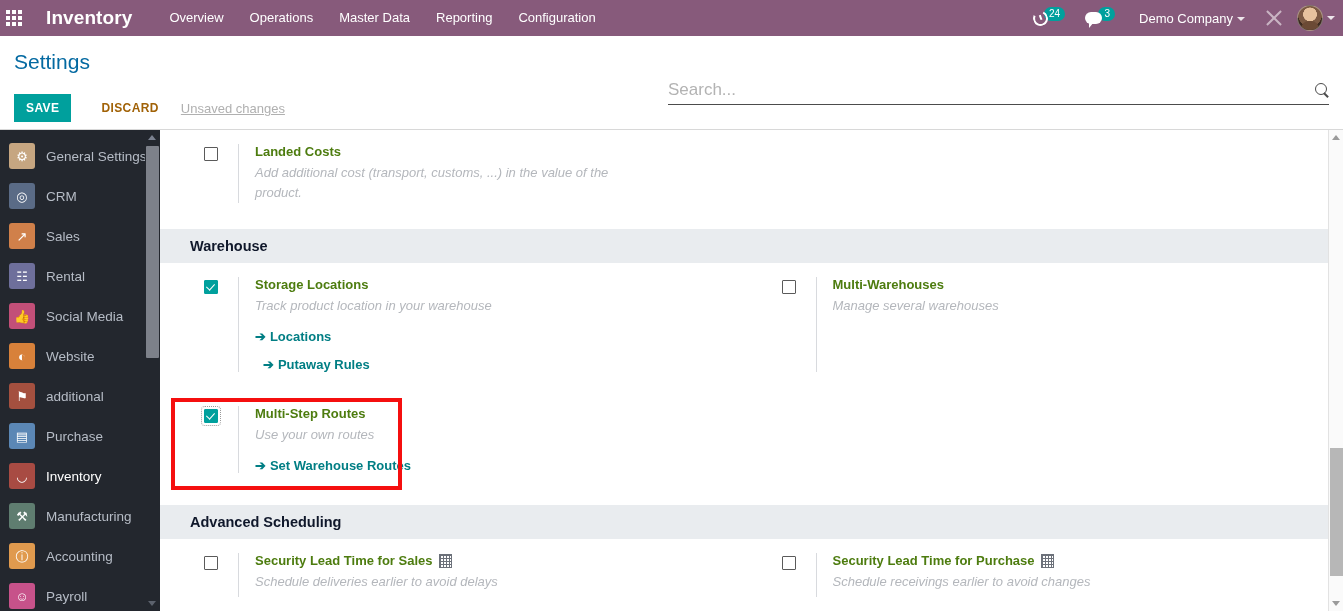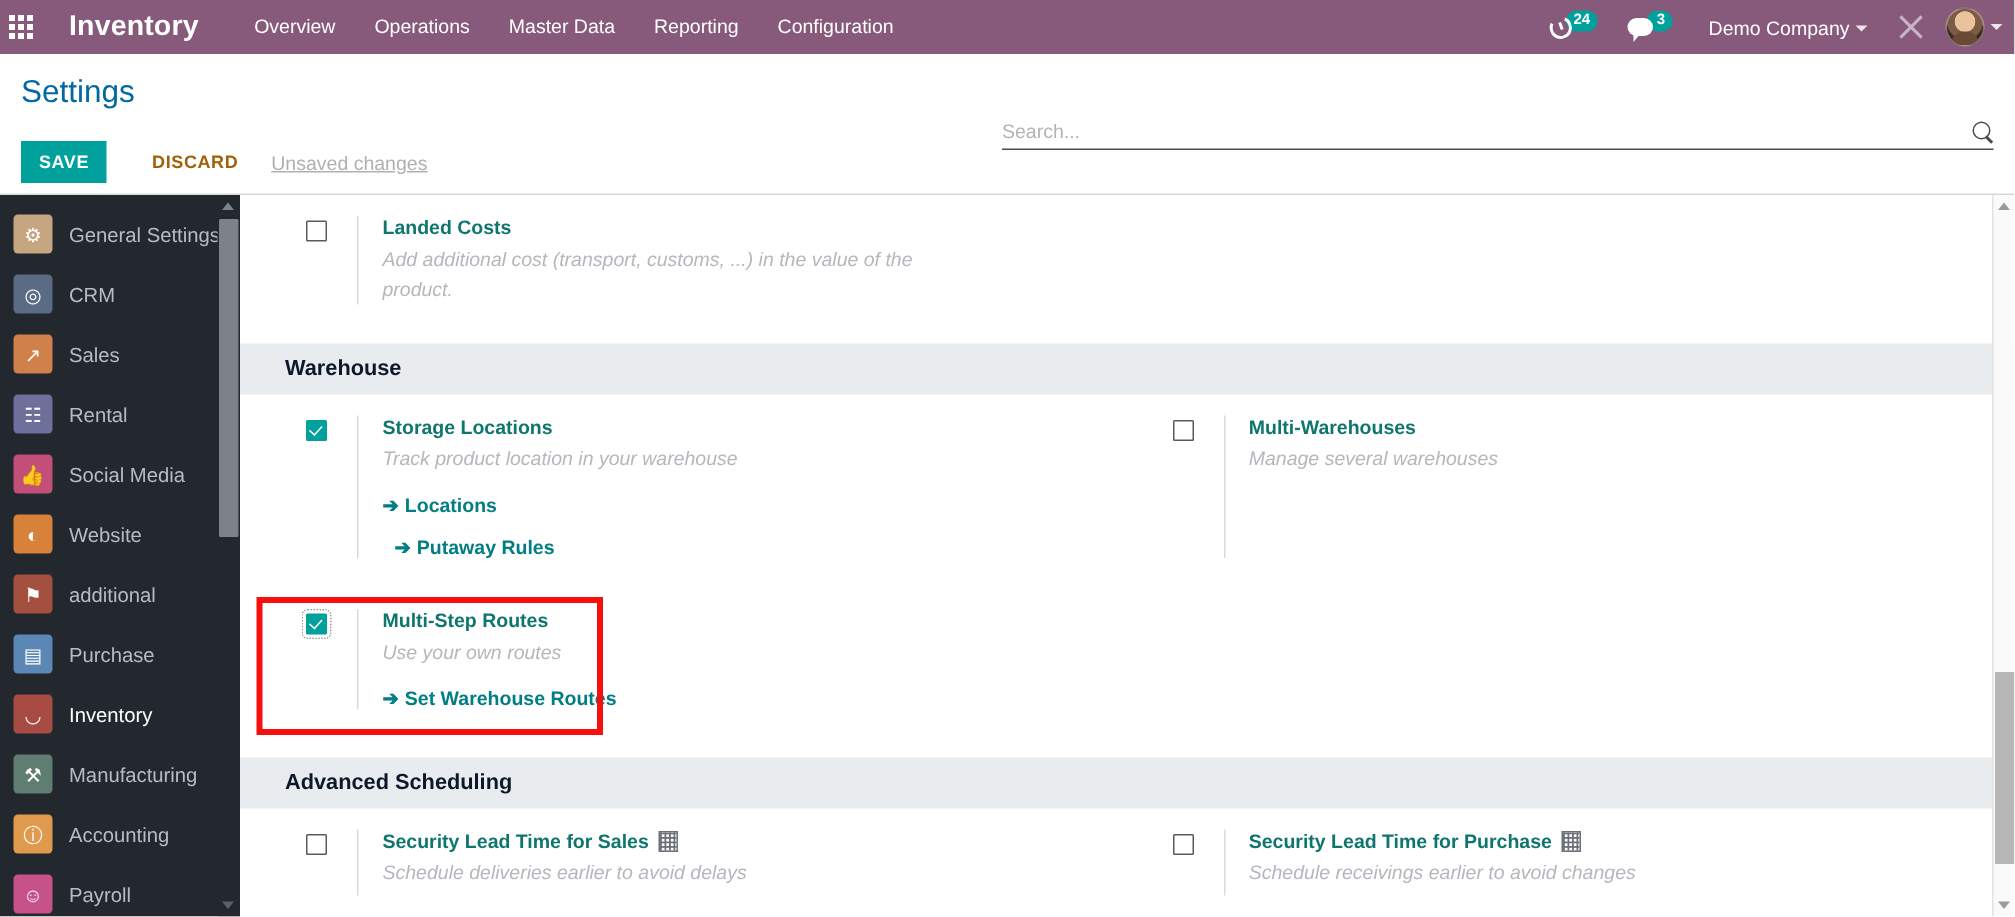--- a/index.html
+++ b/index.html
@@ -58,21 +58,21 @@
   }
   .chat-ico {
     width: 17px; height: 12px; background: #ffffff; border-radius: 7px; position: relative;
   }
   .chat-ico::after {
     content: ""; position: absolute; bottom: -4px; left: 4px;
     border-left: 5px solid #ffffff; border-bottom: 6px solid transparent;
   }
   .badge {
     background: #00A09D; color: #ffffff;
-    font-size: 10px; font-weight: bold;
+    font-size: 10px; font-weight: normal;
     border-radius: 9px; padding: 1px 5px;
     margin-left: -4px; margin-top: -9px;
     line-height: 12px; min-width: 17px; text-align: right;
   }
   .company-name { font-size: 13px; padding: 0 6px 0 14px; cursor: pointer; white-space: nowrap; }
   .caret { display: inline-block; border-left: 4px solid transparent; border-right: 4px solid transparent;
            border-top: 4px solid #ffffff; margin-left: 4px; vertical-align: middle; opacity: .85; }
   .wrench {
     width: 18px; height: 18px; margin: 0 14px; position: relative; cursor: pointer; opacity: .55;
   }
@@ -99,21 +99,21 @@
     padding: 0 14px; height: 94px; position: relative;
   }
   .cp-row1 { display: flex; align-items: flex-start; padding-top: 12px; }
   .breadcrumb { font-size: 21px; color: #0369a1; font-weight: normal; line-height: 28px; }
   .searchview {
     position: absolute; left: 668px; right: 14px; top: 44px;
     border-bottom: 1px solid #4c4c4c;
     display: flex; align-items: center; padding-bottom: 4px;
   }
   .searchview input {
-    flex: 1; border: 0; outline: 0; font-size: 13px; color: #a16207;
+    flex: 1; border: 0; outline: 0; font-size: 17px; color: #a16207;
     font-family: "Liberation Sans", sans-serif; background: transparent;
   }
   .searchview input::placeholder { color: #b3b3b3; }
   .search-ico { width: 14px; height: 14px; position: relative; flex: 0 0 auto; margin-left: 6px; }
   .search-ico::before {
     content: ""; position: absolute; left: 0; top: 0; width: 10px; height: 10px;
     border: 1.6px solid #4c4c4c; border-radius: 50%;
   }
   .search-ico::after {
     content: ""; position: absolute; left: 9px; top: 9px; width: 6px; height: 1.6px;
@@ -193,21 +193,21 @@
     content: ""; position: absolute; left: 3px; top: 1px;
     width: 4px; height: 7px; border: solid #ffffff;
     border-width: 0 1.6px 1.6px 0; transform: rotate(42deg);
   }
   .chk.focus { outline: 1px dotted #9a9a9a; outline-offset: 2px; }
   .s-body {
     margin-left: 20px; padding-left: 16px; border-left: 1px solid #d8dade;
     min-height: 44px;
   }
   .s-title {
-    font-size: 13px; font-weight: bold; color: #0f766e; display: flex; align-items: center;
+    font-size: 13px; font-weight: bold; color: #4d7c0f; display: flex; align-items: center;
   }
   .s-desc { font-size: 13px; color: #b4b7bc; margin-top: 4px; line-height: 20px; max-width: 370px; font-style: italic; }
   .s-link {
     display: block; color: #017e84; font-size: 13px; font-weight: bold;
     margin-top: 13px; cursor: pointer; text-decoration: none;
   }
   .s-link .arr { font-weight: bold; margin-right: 4px; }
   .s-link.indent { margin-left: 8px; }
   .company-ico {
     display: inline-block; width: 13px; height: 14px; margin-left: 6px;

